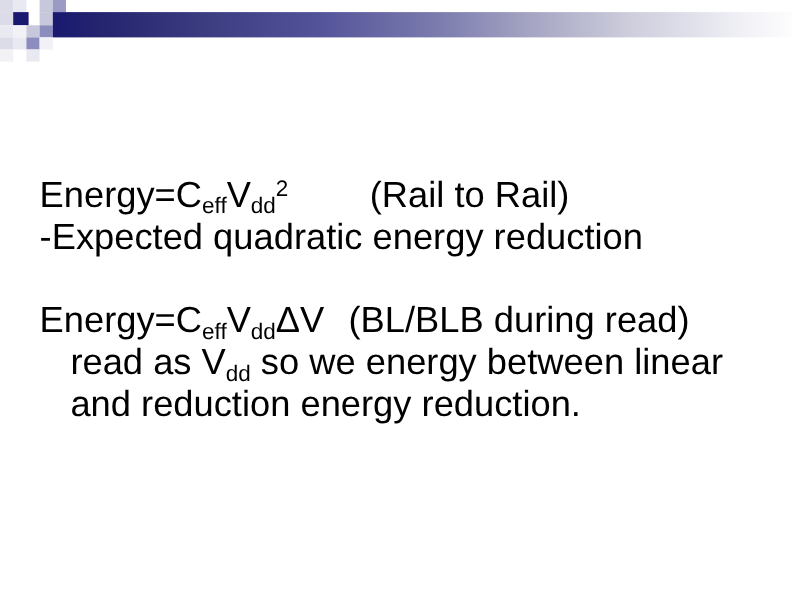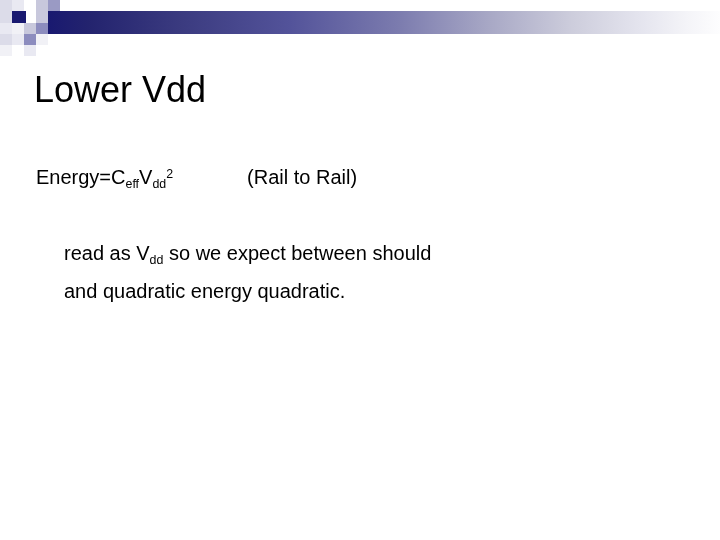--- a/index.html
+++ b/index.html
@@ -72,21 +72,21 @@
     color: #000000;
     white-space: nowrap;
   }
 
   
   .body-block {
     position: absolute;
     left: 36px;
     top: 158px;
     width: 660px;
-    font-size: 20px;
+    font-size: 33px;
     line-height: 38px;
     color: #000000;
   }
   .para { margin: 0; }
   .spacer { height: 38px; }
   .line { white-space: pre; }
   .line.indent { padding-left: 28px; }
   .gap-a { display: inline-block; width: 74px; }
   .gap-b { display: inline-block; width: 22px; }
   sub {
@@ -129,29 +129,30 @@
     <div class="deco-cell c-pale2" style="left:12px; top:34px; width:12px; height:11px;"></div>
     <div class="deco-cell c-mid2" style="left:24px; top:34px; width:12px; height:11px;"></div>
     <div class="deco-cell c-faint" style="left:36px; top:34px; width:12px; height:11px;"></div>
 
     <div class="deco-cell c-faint" style="left:0px;  top:45px; width:12px; height:11px;"></div>
     <div class="deco-cell c-pale2" style="left:24px; top:45px; width:12px; height:11px;"></div>
 
     <div class="deco-bar"></div>
   </div>
 
-  <div class="title">Lower Vdd</div>
 
   <div class="body-block">
 
     <div class="para">
       <div class="line"><span>Energy=C</span><sub>eff</sub><span>V</span><sub>dd</sub><sup>2</sup><span class="gap-a"></span><span>(Rail to Rail)</span></div>
+      <div class="line">-Expected quadratic energy reduction</div>
     </div>
 
     <div class="spacer"></div>
 
     <div class="para">
-      <div class="line indent"><span>read as V</span><sub>dd</sub><span> so we expect between should</span></div>
-      <div class="line indent">and quadratic energy quadratic.</div>
+      <div class="line"><span>Energy=C</span><sub>eff</sub><span>V</span><sub>dd</sub><span>ΔV</span><span class="gap-b"></span><span>(BL/BLB during read)</span></div>
+      <div class="line indent"><span>read as V</span><sub>dd</sub><span> so we energy between linear</span></div>
+      <div class="line indent">and reduction energy reduction.</div>
     </div>
 
   </div>
 </div>
 
 </body></html>

